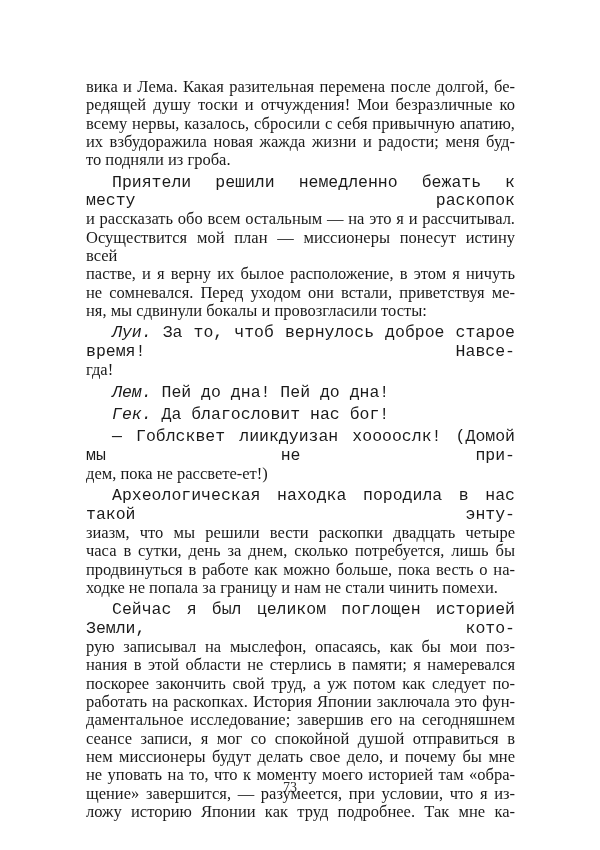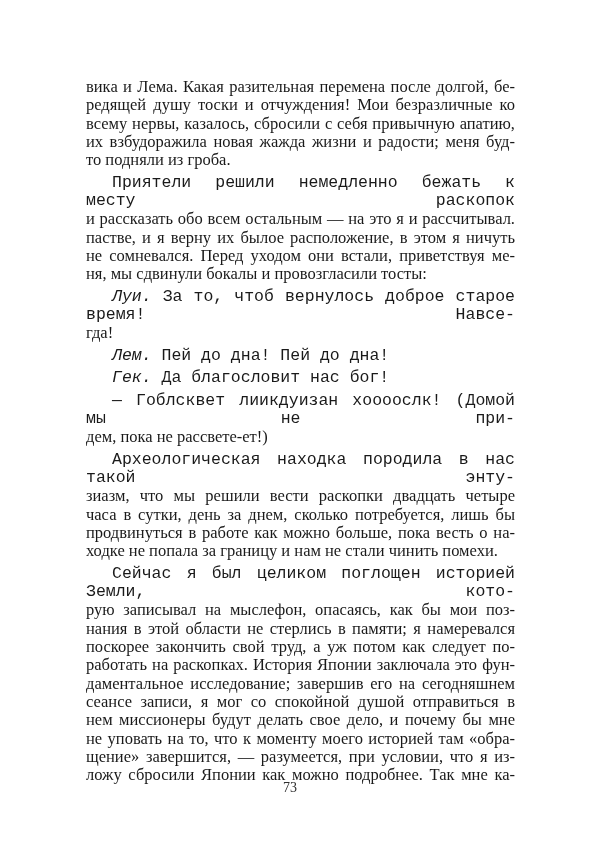--- a/index.html
+++ b/index.html
@@ -56,20 +56,21 @@
       <div class="para">
         <div class="line">вика и Лема. Какая разительная перемена после долгой, бе-</div>
         <div class="line">редящей душу тоски и отчуждения! Мои безразличные ко</div>
         <div class="line">всему нервы, казалось, сбросили с себя привычную апатию,</div>
         <div class="line">их взбудоражила новая жажда жизни и радости; меня буд-</div>
         <div class="line last">то подняли из гроба.</div>
       </div>
       <div class="para">
         <div class="line indent">Приятели решили немедленно бежать к месту раскопок</div>
         <div class="line">и рассказать обо всем остальным — на это я и рассчитывал.</div>
+        <div class="line">Осуществится мой план — миссионеры понесут истину всей</div>
         <div class="line">пастве, и я верну их былое расположение, в этом я ничуть</div>
         <div class="line">не сомневался. Перед уходом они встали, приветствуя ме-</div>
         <div class="line last">ня, мы сдвинули бокалы и провозгласили тосты:</div>
       </div>
       <div class="para">
         <div class="line indent"><em>Луи.</em> За то, чтоб вернулось доброе старое время! Навсе-</div>
         <div class="line last">гда!</div>
       </div>
       <div class="para">
         <div class="line last indent"><em>Лем.</em> Пей до дна! Пей до дна!</div>
@@ -92,17 +93,17 @@
         <div class="line indent">Сейчас я был целиком поглощен историей Земли, кото-</div>
         <div class="line">рую записывал на мыслефон, опасаясь, как бы мои поз-</div>
         <div class="line">нания в этой области не стерлись в памяти; я намеревался</div>
         <div class="line">поскорее закончить свой труд, а уж потом как следует по-</div>
         <div class="line">работать на раскопках. История Японии заключала это фун-</div>
         <div class="line">даментальное исследование; завершив его на сегодняшнем</div>
         <div class="line">сеансе записи, я мог со спокойной душой отправиться в</div>
         <div class="line">нем миссионеры будут делать свое дело, и почему бы мне</div>
         <div class="line">не уповать на то, что к моменту моего историей там «обра-</div>
         <div class="line">щение» завершится, — разумеется, при условии, что я из-</div>
-        <div class="line">ложу сбросили Японии как можно подробнее. Так мне ка-</div>
+        <div class="line">ложу историю Японии как труд подробнее. Так мне ка-</div>
       </div>
     </div>
   <div class="page-number">73</div>
 </div>
 
 </body></html>

